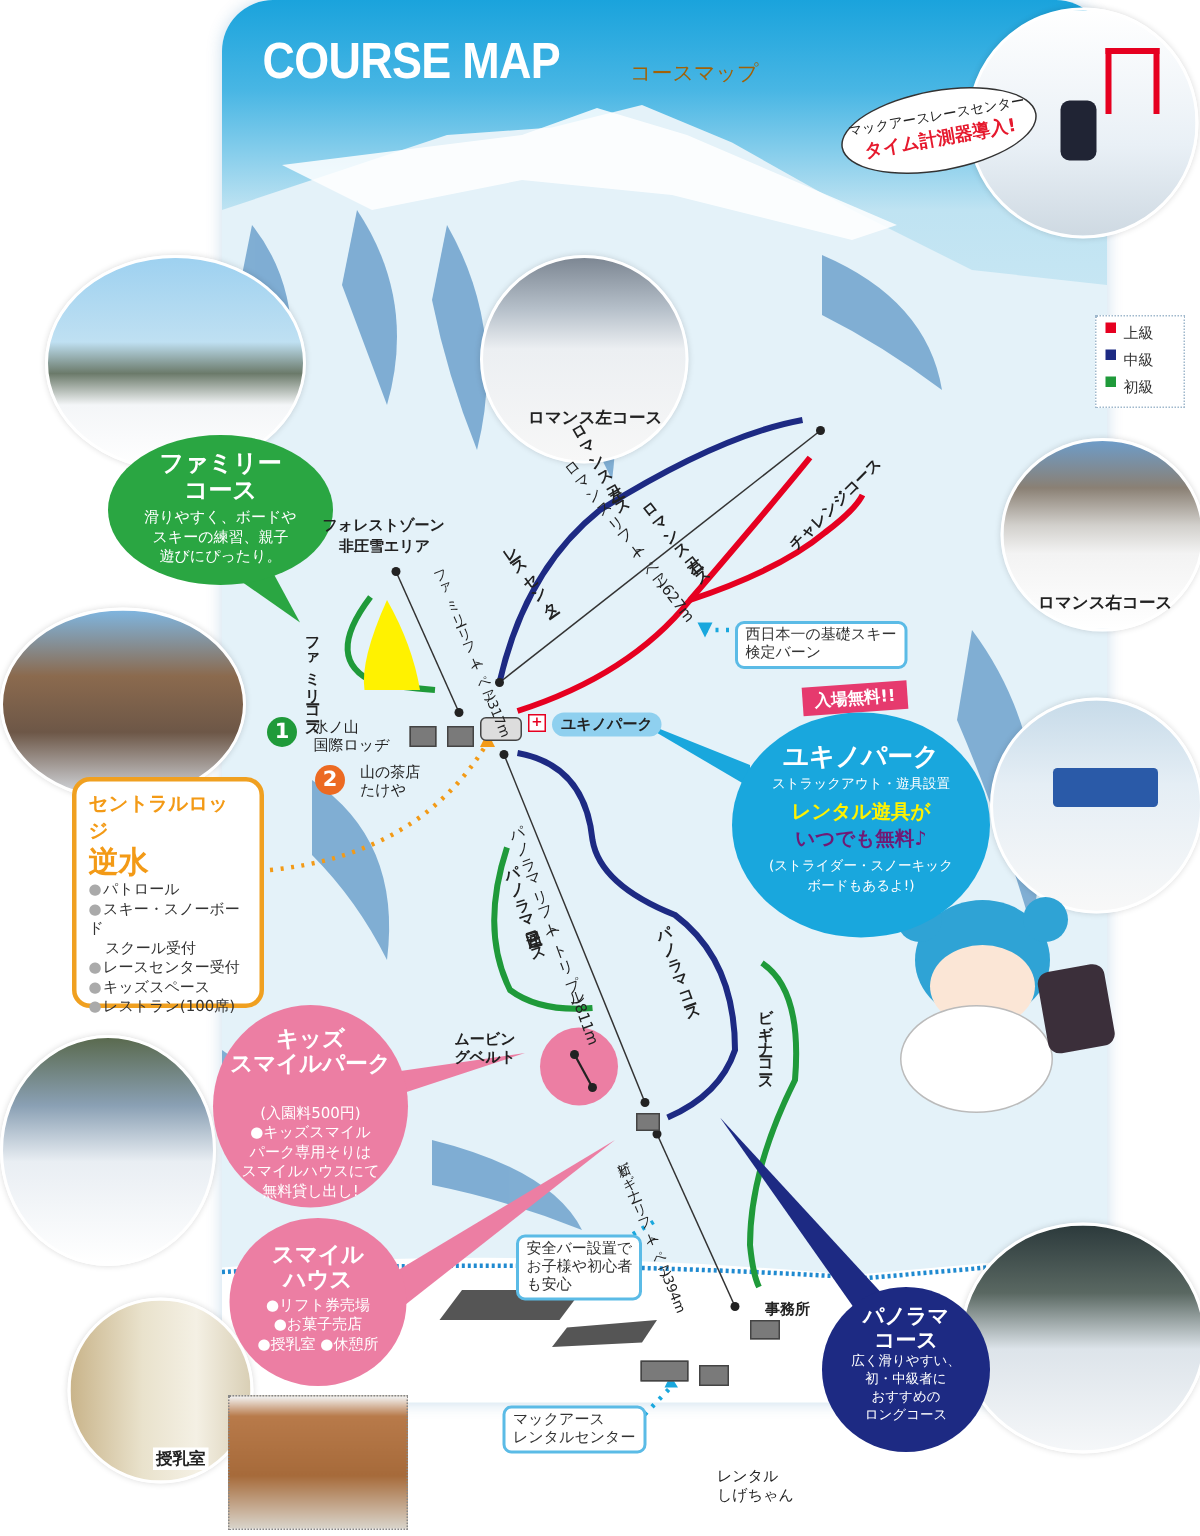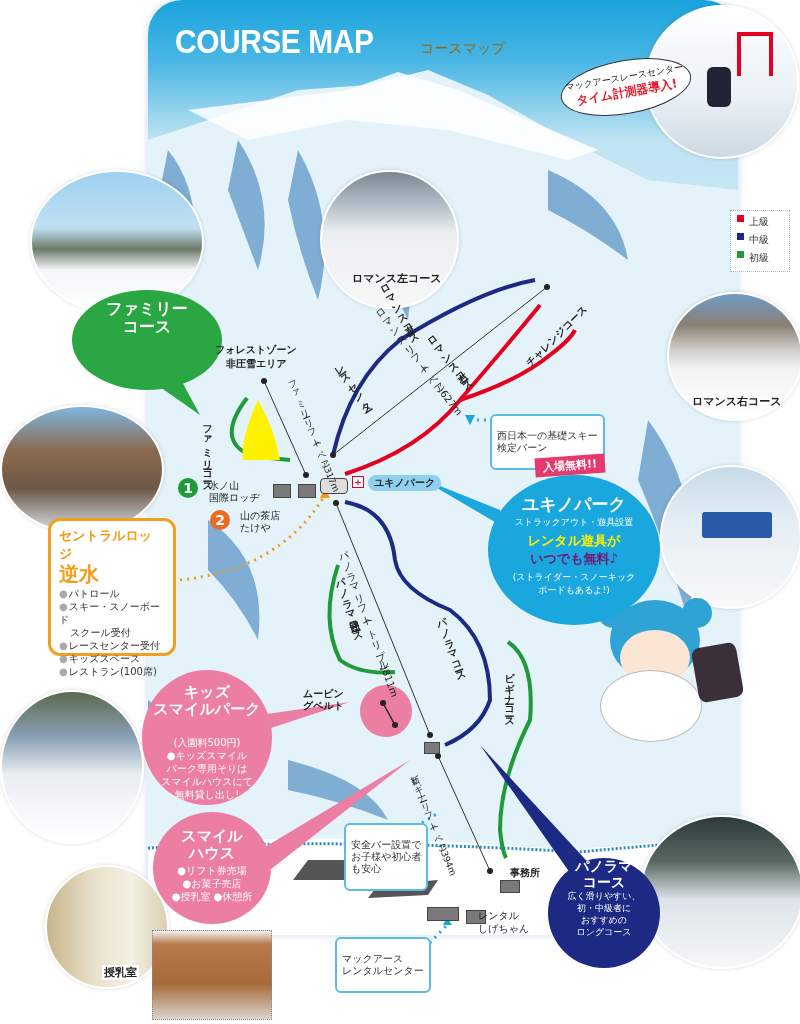--- a/index.html
+++ b/index.html
@@ -6,31 +6,31 @@
   body{width:800px;height:1024px;position:relative;overflow:hidden;font-family:"DejaVu Sans","Liberation Sans",sans-serif;}
   .abs{position:absolute;}
   .board{position:absolute;left:148px;top:0;width:590px;height:935px;border-radius:34px;background:linear-gradient(180deg,#1aa3dc 0px,#48b6e4 60px,#bfe3f2 140px,#d5ecf6 300px,#e8f4fa 600px,#f1f8fb 935px);overflow:hidden;box-shadow:0 0 10px rgba(40,120,180,.25);}
   .title{position:absolute;left:175px;top:22px;font-family:"Liberation Sans",sans-serif;font-weight:bold;font-size:34px;color:#ffffff;letter-spacing:-0.5px;transform:scaleX(0.88);transform-origin:left top;}
   .subtitle{position:absolute;left:420px;top:40px;font-size:14px;color:#a16207;}
   .photo{position:absolute;border-radius:50%;overflow:hidden;border:2px solid #fff;box-shadow:0 0 4px rgba(0,0,0,.15);}
   .photo-label{position:absolute;font-size:11px;font-weight:bold;color:#222;white-space:nowrap;}
   .bubble-green{position:absolute;left:72px;top:290px;width:150px;height:100px;border-radius:50%;background:#2aa642;color:#fff;text-align:center;}
   .bubble-green .h{font-size:16px;font-weight:bold;line-height:18px;margin-top:10px;}
   .bubble-green .b{font-size:10px;line-height:13px;margin-top:3px;}
-  .lodge-box{position:absolute;left:48px;top:518px;width:128px;height:138px;border:3px solid #f0a020;border-radius:12px;background:#fff;padding:6px 8px;box-sizing:border-box;}
+  .lodge-box{position:absolute;left:48px;top:518px;width:128px;height:154px;border:3px solid #f0a020;border-radius:12px;background:#fff;padding:6px 8px;box-sizing:border-box;}
   .lodge-box .t1{color:#f39a16;font-weight:bold;font-size:13px;}
   .lodge-box .t2{color:#f39a16;font-weight:bold;font-size:20px;line-height:22px;}
   .lodge-box ul{list-style:none;margin:2px 0 0;padding:0;font-size:10px;line-height:13px;color:#333;}
   .lodge-box li::before{content:"●";color:#aaa;margin-right:1px;}
   .pink-bubble{position:absolute;background:#ec7ea3;border-radius:50%;color:#fff;text-align:center;}
   .pink-bubble .h{font-weight:bold;font-size:15px;line-height:17px;}
   .pink-bubble .b{font-size:10px;line-height:13px;}
   .blue-bubble{position:absolute;left:488px;top:475px;width:172px;height:150px;border-radius:50%;background:#19a7dd;color:#fff;text-align:center;}
   .navy-bubble{position:absolute;left:548px;top:858px;width:112px;height:110px;border-radius:50%;background:#1d2a83;color:#fff;text-align:center;}
-  .callout{position:absolute;background:#fff;border:2px solid #5bbbe6;border-radius:6px;font-size:10px;line-height:12px;color:#333;padding:14px 5px;}
+  .callout{position:absolute;background:#fff;border:2px solid #5bbbe6;border-radius:6px;font-size:10px;line-height:12px;color:#333;padding:2px 5px;}
   .legend{position:absolute;left:730px;top:210px;width:60px;height:62px;border:1px dotted #9fb8cc;background:#fff;font-size:10px;color:#333;padding:4px 6px;box-sizing:border-box;}
   .legend div{display:flex;height:18px;}
   .legend span.sw{display:inline-block;width:7px;height:7px;margin-right:5px;}
   .map-label{position:absolute;font-size:10px;color:#222;font-weight:bold;white-space:nowrap;}
   .vlabel{position:absolute;font-size:10px;color:#222;font-weight:bold;writing-mode:vertical-rl;white-space:nowrap;}
   .num-badge{position:absolute;width:20px;height:20px;border-radius:50%;color:#fff;font-weight:bold;font-size:14px;text-align:center;line-height:20px;}
   .building{position:absolute;background:#7a7a7a;border:1px solid #444;}
   .speech{position:absolute;left:560px;top:60px;width:130px;height:52px;border-radius:50%;background:#fff;border:1.5px solid #333;transform:rotate(-10deg);text-align:center;}
   .speech .a{font-size:9px;color:#222;margin-top:10px;}
   .speech .b{font-size:12px;font-weight:bold;color:#e6192d;}
@@ -177,40 +177,45 @@
     </div>
   <div>
       <span class="sw" style="background:#1f9a3a"></span>
       <span>初級</span>
     </div>
 </div>
 
 <div class="bubble-green">
   <div class="h">ファミリー</div>
   <div class="h" style="margin-top:0">コース</div>
+  <div class="b">
+    <div>滑りやすく、ボードや</div>
+    <div>スキーの練習、親子</div>
+    <div>遊びにぴったり。</div>
+  </div>
 </div>
 
 <div class="map-label" style="left:215px;top:343px;">フォレストゾーン</div>
 <div class="map-label" style="left:226px;top:357px;">非圧雪エリア</div>
 <div class="vlabel" style="left:200px;top:418px;height:60px;">ファミリーコース</div>
 <div class="vlabel" style="left:283px;top:378px;font-size:9px;font-weight:normal;transform:rotate(-22deg);transform-origin:top left;">ファミリーリフト(ペア)317m</div>
 <div class="vlabel" style="left:342px;top:355px;transform:rotate(-35deg);">レースセンター</div>
 <div class="vlabel" style="left:390px;top:275px;transform:rotate(-30deg);">ロマンス左コース</div>
 <div class="vlabel" style="left:410px;top:290px;font-weight:normal;transform:rotate(-38deg);">ロマンスリフト(ペア)627m</div>
 <div class="vlabel" style="left:440px;top:325px;transform:rotate(-38deg);">ロマンス右コース</div>
 <div class="map-label" style="left:528px;top:358px;transform:rotate(-45deg);transform-origin:left center;">チャレンジコース</div>
 <div class="map-label" style="left:368px;top:475px;background:#8fd0ef;border-radius:12px;padding:1px 6px;">ユキノパーク</div>
 <div class="vlabel" style="left:360px;top:540px;font-weight:normal;transform:rotate(-20deg);">パノラマリフト(トリプル)811m</div>
 <div class="vlabel" style="left:340px;top:570px;transform:rotate(-18deg);">パノラマ迂回コース</div>
 <div class="vlabel" style="left:442px;top:610px;transform:rotate(-20deg);">パノラマコース</div>
 <div class="vlabel" style="left:502px;top:665px;height:44px;">ビギナーコース</div>
 <div class="map-label" style="left:303px;top:688px;width:48px;white-space:normal;line-height:12px;">ムービングベルト</div>
 <div class="vlabel" style="left:425px;top:765px;font-weight:normal;font-size:9px;transform:rotate(-22deg);">新ビギナーリフト(ペア)394m</div>
 <div class="map-label" style="left:510px;top:866px;">事務所</div>
-<div class="map-label" style="left:478px;top:909px;font-weight:normal;line-height:13px;">
+<div class="map-label" style="left:478px;top:978px;font-weight:normal;line-height:13px;">
   <div>レンタル</div>
   <div>しげちゃん</div>
 </div>
 
 <div class="num-badge" style="left:178px;top:478px;background:#1f9a3a;">1</div>
 <div class="map-label" style="left:209px;top:480px;font-weight:normal;line-height:12px;">
   <div>氷ノ山</div>
   <div>国際ロッヂ</div>
 </div>
 <div class="num-badge" style="left:210px;top:510px;background:#ec6a22;">2</div>
@@ -269,19 +274,19 @@
 
 <div class="pink-bubble" style="left:153px;top:812px;width:118px;height:112px;">
   <div class="h" style="margin-top:16px;">スマイル</div>
   <div class="h">ハウス</div>
   <div class="b" style="margin-top:2px;">●リフト券売場</div>
   <div class="b">●お菓子売店</div>
   <div class="b">●授乳室 ●休憩所</div>
 </div>
 
 <div class="navy-bubble">
-  <div style="font-size:14px;font-weight:bold;margin-top:0;line-height:16px;">パノラマ</div>
+  <div style="font-size:14px;font-weight:bold;margin-top:12px;line-height:16px;">パノラマ</div>
   <div style="font-size:14px;font-weight:bold;line-height:16px;">コース</div>
   <div style="font-size:9px;line-height:12px;">広く滑りやすい、</div>
   <div style="font-size:9px;line-height:12px;">初・中級者に</div>
   <div style="font-size:9px;line-height:12px;">おすすめの</div>
   <div style="font-size:9px;line-height:12px;">ロングコース</div>
 </div>
 
 </body></html>

